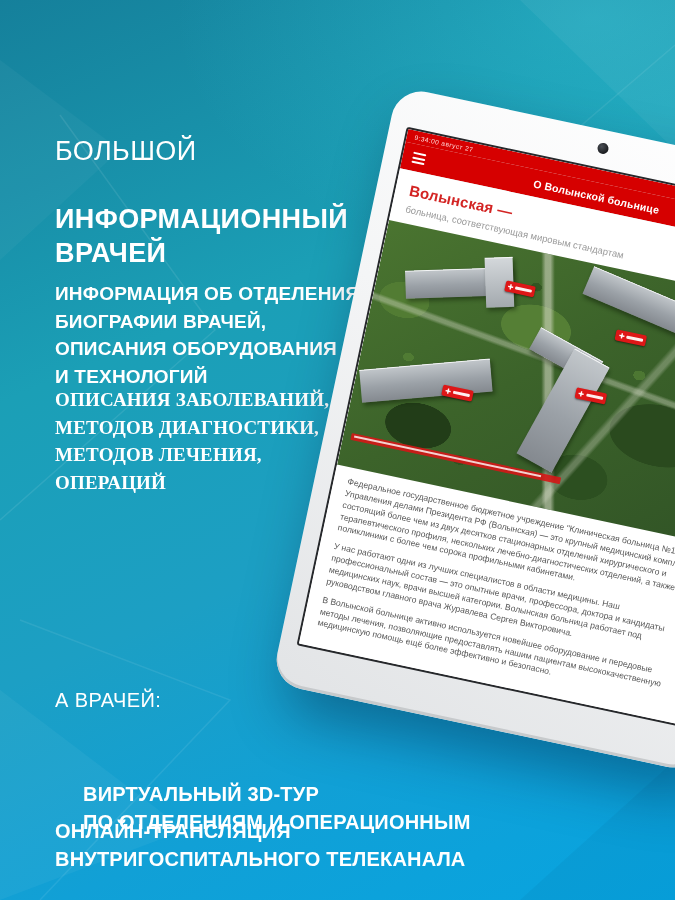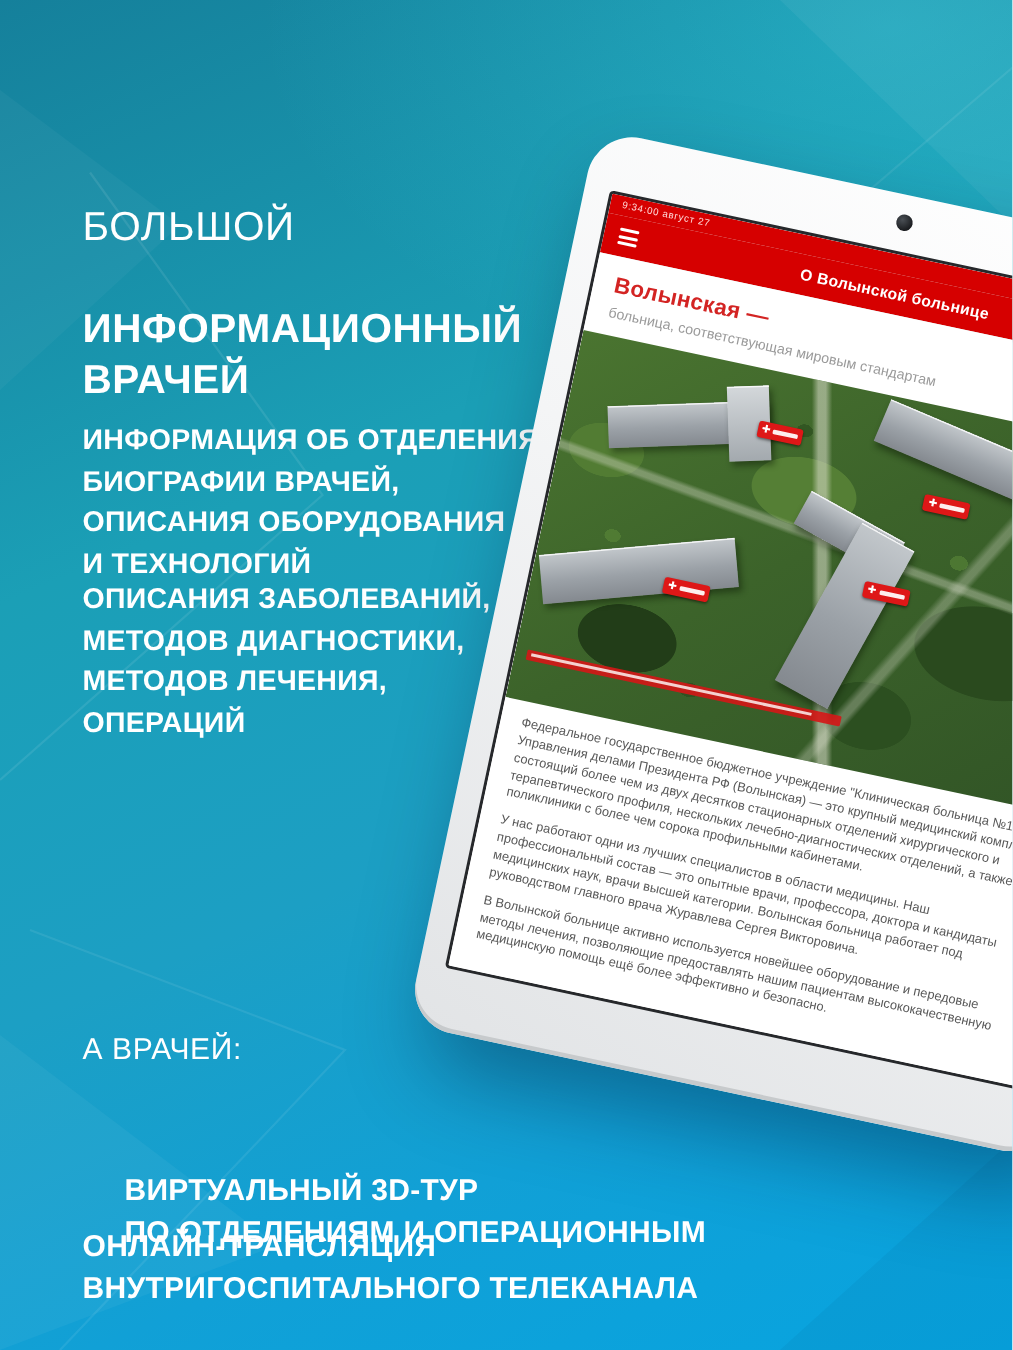--- a/index.html
+++ b/index.html
@@ -18,21 +18,21 @@
   }
   .mesh{position:absolute;inset:0;pointer-events:none;}
 
   
   .copy{position:absolute;color:#ffffff;white-space:pre-line;}
   .headline{left:55px;top:100px;font-size:27px;line-height:34px;font-weight:700;letter-spacing:.4px;}
   .headline .light{font-weight:400;display:block;}
   .headline .bold{display:block;}
   .features{left:55px;font-size:19px;line-height:27.5px;font-weight:700;letter-spacing:.2px;}
   .f1{top:280px;}
-  .f2{top:386px;}
+  .f2{top:386px;font-family:Liberation Serif, serif;}
   .also{left:55px;top:687px;font-size:20px;line-height:26px;font-weight:400;letter-spacing:.4px;}
   .extras{left:55px;font-size:20px;line-height:28px;font-weight:700;letter-spacing:.2px;}
   .x1{top:780px;margin-left:28px;}
   .x2{top:817px;}
 
   
   .tablet{
     position:absolute;left:398px;top:86px;width:434px;height:610px;
     transform:rotate(12deg);transform-origin:0 0;
     background:linear-gradient(200deg,#ffffff 0%,#f4f5f6 45%,#e2e4e6 100%);

